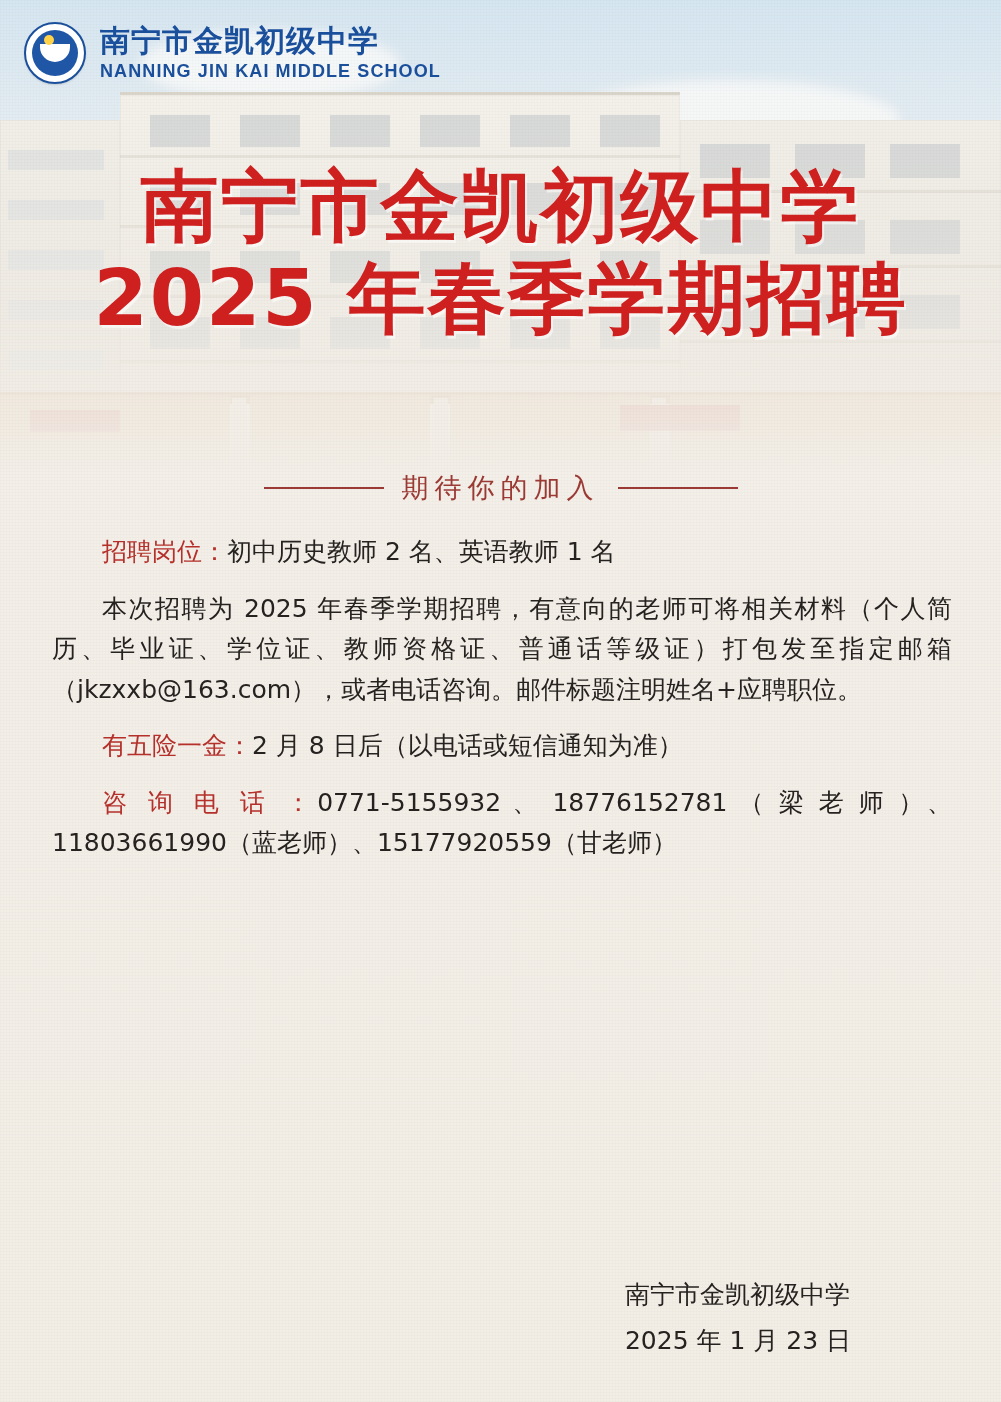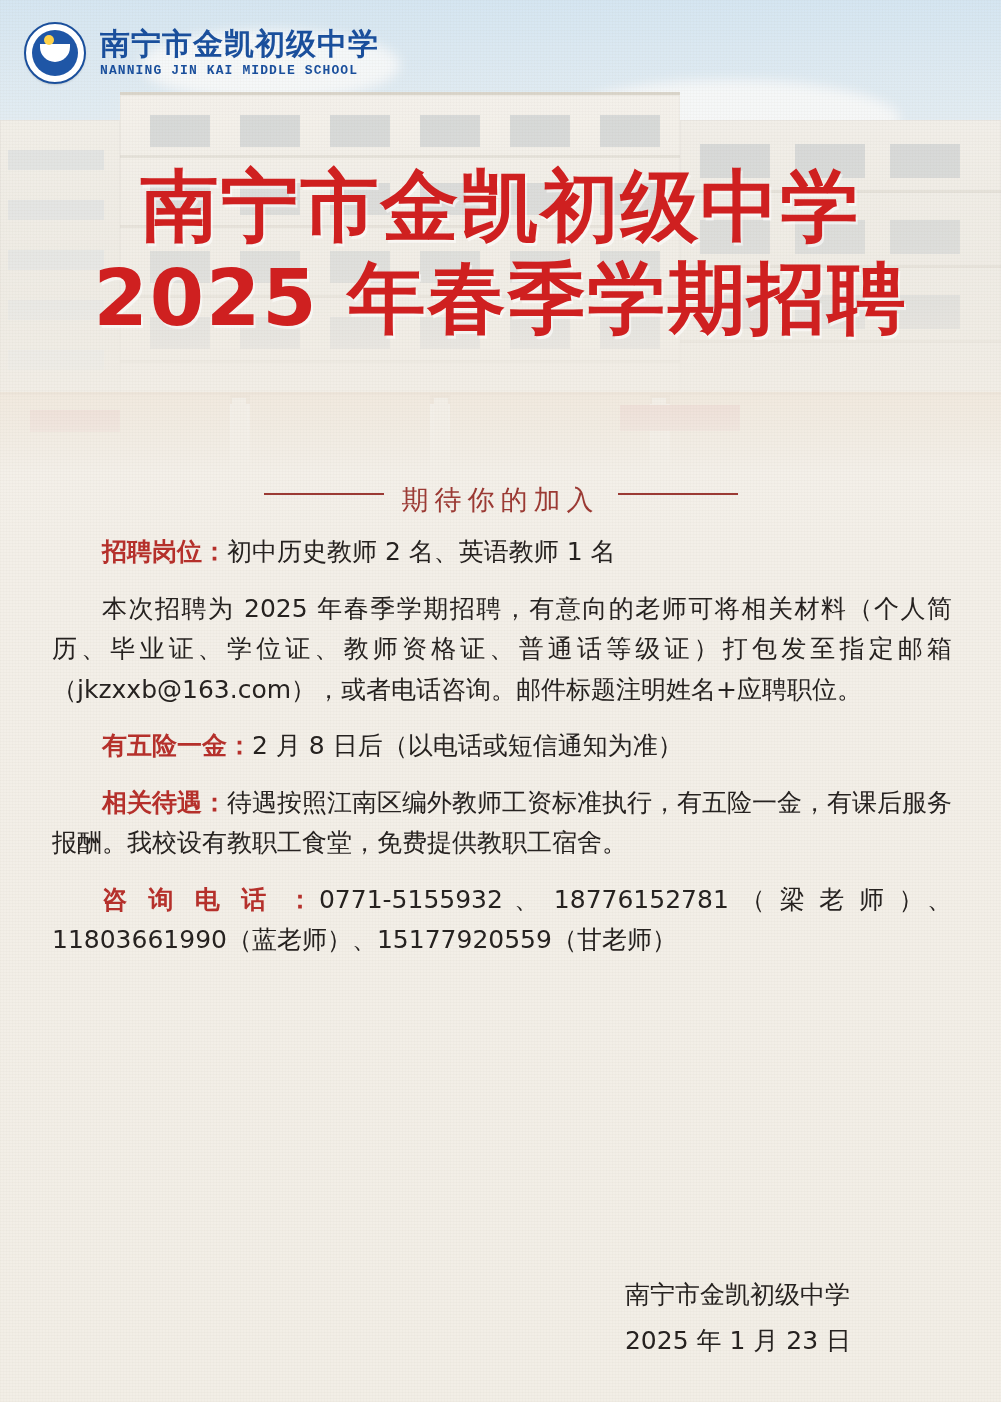--- a/index.html
+++ b/index.html
@@ -175,26 +175,26 @@
   }
   .logo-text { line-height: 1.05; }
   .logo-cn {
     font-size: 30px;
     font-weight: bold;
     color: #1a4f9c;
     letter-spacing: 1px;
     font-family: "DejaVu Sans", sans-serif;
   }
   .logo-en {
-    font-size: 13px;
+    font-size: 18px;
     font-weight: bold;
     color: #1a4f9c;
     letter-spacing: 1.1px;
     margin-top: 5px;
-    font-family: Liberation Mono, monospace;
+    font-family: Liberation Sans, sans-serif;
   }
 
   
   .headline {
     position: absolute;
     top: 160px;
     left: 0;
     width: 1001px;
     text-align: center;
     z-index: 5;
@@ -224,21 +224,20 @@
   .subtitle .rule {
     width: 120px;
     height: 2px;
     background: #9b3a34;
   }
   .subtitle .txt {
     font-family: "DejaVu Sans", sans-serif;
     font-size: 27px;
     color: #9b3a34;
     letter-spacing: 6px;
-    margin-top: 12px;
   }
 
   
   .body-wrap {
     position: absolute;
     top: 532px;
     left: 52px;
     width: 900px;
     z-index: 5;
   }
@@ -246,21 +245,21 @@
     margin: 0 0 16px 0;
     font-family: "DejaVu Sans", sans-serif;
     font-size: 25px;
     line-height: 1.62;
     color: #262220;
     text-align: justify;
   }
   p.indent { text-indent: 50px; }
   .lbl-red {
     color: #b5302b;
-    font-weight: bold;
+    font-weight: normal;
   }
   .lbl-red.sp { letter-spacing: 3px; }
 
   .phone-block { margin-top: 26px; }
 
   .signature {
     position: absolute;
     right: 150px;
     bottom: 38px;
     text-align: left;
@@ -385,23 +384,20 @@
 
 
     <p class="para indent">
       <span>本次招聘为 2025 年春季学期招聘，有意向的老师可将相关材料（个人简历、毕业证、学位证、教师资格证、普通话等级证）打包发至指定邮箱（jkzxxb@163.com），或者电话咨询。邮件标题注明姓名+应聘职位。</span>
     </p>
 
     <p class="para indent">
       <span class="lbl-red">有五险一金：</span><span>2 月 8 日后（以电话或短信通知为准）</span>
     </p>
 
-    <p class="para indent">
-      <span class="lbl-red">相关待遇：</span><span>待遇按照江南区编外教师工资标准执行，有五险一金，有课后服务报酬。我校设有教职工食堂，免费提供教职工宿舍。</span>
-    </p>
 
     <p class="para indent phone-block">
       <span class="lbl-red sp">咨 询 电 话 ：</span><span>0771-5155932 、 18776152781 （ 梁 老 师 ）、</span><span>11803661990（蓝老师）、15177920559（甘老师）</span>
     </p>
 
   </div>
 
   <div class="signature">
     <div>南宁市金凯初级中学</div>
     <div>2025 年 1 月 23 日</div>

